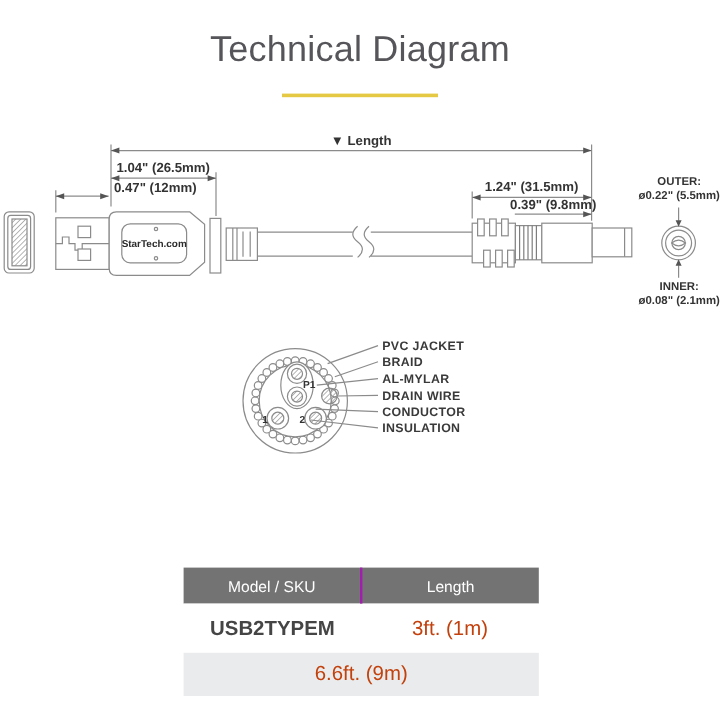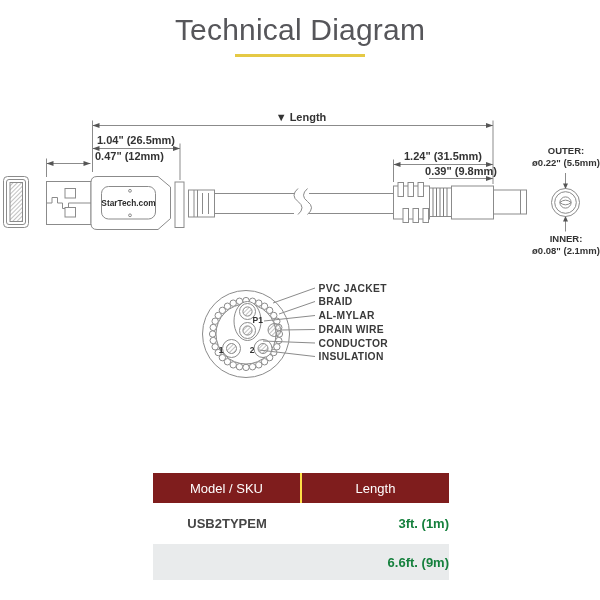--- a/index.html
+++ b/index.html
@@ -1,47 +1,47 @@
 <!DOCTYPE html>
 <html><head>
 <meta charset="utf-8">
 <style>
   html,body{margin:0;padding:0;width:600px;height:600px;background:#ffffff;overflow:hidden;
     font-family:"Liberation Sans","DejaVu Sans",sans-serif;}
   .stage{position:relative;width:600px;height:600px;background:#fff;}
 
   
   .title-wrap{position:absolute;top:6px;left:0;width:600px;text-align:center;}
-  .page-title{font-size:30px;font-weight:300;color:#56565a;letter-spacing:.2px;line-height:40px;margin:4px;}
+  .page-title{font-size:30px;font-weight:300;color:#56565a;letter-spacing:.2px;line-height:40px;margin:16px;}
   .title-underline{width:130px;height:3px;background:#e5c945;margin:4px auto 0 auto;}
 
   
   svg.diagram{position:absolute;left:0;top:0;width:600px;height:470px;}
   svg .ln{stroke:#8b8b8b;stroke-width:1;fill:none;}
   svg .lnd{stroke:#7d7d7d;stroke-width:1;fill:none;}
   svg .fillw{fill:#ffffff;}
   svg .dimtxt{font-size:11px;font-weight:600;fill:#333333;}
   svg .smalltxt{font-size:9.5px;font-weight:600;fill:#333333;}
   svg .cstxt{font-size:10.3px;font-weight:600;fill:#3a3a3a;letter-spacing:.3px;}
   svg .logotxt{font-size:8.3px;font-weight:700;fill:#2c2c2c;}
   svg .tinytxt{font-size:8.5px;font-weight:600;fill:#333333;}
   svg .arrow{fill:#555555;stroke:none;}
   svg .hatched{fill:url(#hatch);stroke:#8b8b8b;stroke-width:1;}
   svg .beads circle{fill:#fff;stroke:#8b8b8b;stroke-width:1;}
 
   
   .sku-table{position:absolute;left:153px;top:473px;width:296px;}
-  .thead{display:flex;height:30px;background:#7f1d1d;color:#ffffff;}
+  .thead{display:flex;height:30px;background:#737373;color:#ffffff;}
   .th{flex:1;display:flex;align-items:center;justify-content:center;font-size:13px;font-weight:400;}
-  .th.sep{border-left:2px solid #fde047;}
+  .th.sep{border-left:2px solid #a21caf;}
   .trow{display:flex;height:41px;align-items:center;background:#ffffff;}
   .trow.alt{height:36px;background:#e9ebec;}
-  .td{flex:1;text-align:center;font-size:13px;}
+  .td{flex:1;text-align:center;font-size:17px;}
   .td.model{color:#454545;font-weight:700;}
-  .td.len{color:#15803d;font-weight:700;text-align:right;}
+  .td.len{color:#c2410c;font-weight:400;}
 </style>
 </head>
 <body>
 
 <div class="stage">
 
   <div class="title-wrap">
     <div class="page-title">Technical Diagram</div>
     <div class="title-underline"></div>
   </div>

